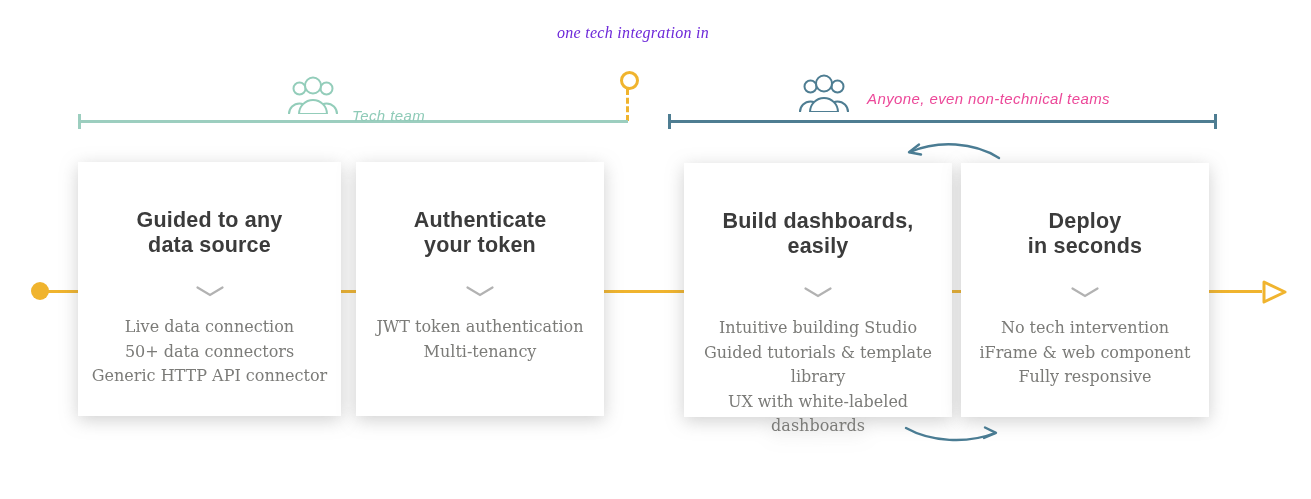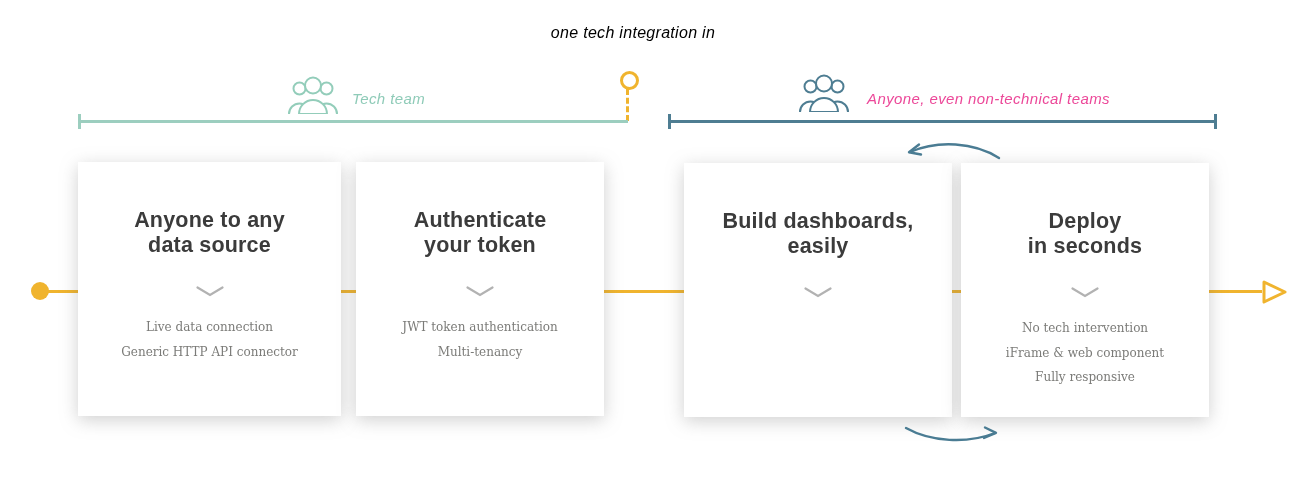--- a/index.html
+++ b/index.html
@@ -6,22 +6,22 @@
   #stage{
     position:relative;
     width:1311px;height:499px;
     background:#ffffff;
     overflow:hidden;
     font-family:"Liberation Sans",sans-serif;
   }
   
   .annotation{
     position:absolute;left:633px;top:22px;transform:translateX(-50%);
-    text-align:center;color:#000000;
-    font-family:Liberation Sans, sans-serif;font-style:italic;
+    text-align:center;color:#6d28d9;
+    font-family:Liberation Serif, serif;font-style:italic;
     font-size:16px;line-height:21px;letter-spacing:.3px;white-space:nowrap;
   }
   .yellow-ring{
     position:absolute;left:620px;top:71px;width:13px;height:13px;
     border:3px solid #F0B42E;border-radius:50%;background:#fff;
   }
   .yellow-dash{
     position:absolute;left:626px;top:89px;height:32px;width:0;
     border-left:3px dashed #F0B42E;
   }
@@ -29,21 +29,21 @@
   .phase-line{position:absolute;top:120px;height:3px;}
   .phase-line.teal{left:78px;width:550px;background:#9CCEBF;}
   .phase-line.steel{left:668px;width:549px;background:#4E7D92;}
   .tick{position:absolute;top:114px;width:3px;height:15px;}
   .tick.teal{background:#9CCEBF;left:78px;}
   .tick.steel-l{background:#4E7D92;left:668px;}
   .tick.steel-r{background:#4E7D92;left:1214px;}
   .phase-label{
     position:absolute;top:90px;font-style:italic;font-size:15px;letter-spacing:.4px;
   }
-  .phase-label.teal{left:352px;color:#8FCBB8;}
+  .phase-label.teal{left:352px;color:#8FCBB8;margin-top:17px;}
   .phase-label.steel{left:867px;color:#ec4899;}
   .team-icon{position:absolute;width:50px;height:38px;}
   .team-icon.teal{left:288px;top:76px;color:#93CDBA;}
   .team-icon.steel{left:799px;top:74px;color:#4E7D92;}
   
   .main-line{position:absolute;left:46px;top:290px;width:1216px;height:3px;background:#F0B42E;z-index:1;}
   .main-dot{position:absolute;left:31px;top:282px;width:18px;height:18px;border-radius:50%;background:#F0B42E;z-index:1;}
   .main-arrowhead{position:absolute;left:1261px;top:279px;z-index:1;}
   
   .card{position:absolute;top:162px;height:254px;z-index:2;filter:drop-shadow(0 4px 9px rgba(100,100,100,0.30));}
@@ -53,21 +53,21 @@
   }
   .card:nth-of-type(1) .card-inner{clip-path:polygon(1.6% 0.4%,50% 0%,99% 0.6%,100% 30%,98.6% 55%,99.6% 99.4%,52% 100%,0.6% 99.6%,1.6% 70%,0% 40%);}
   .card:nth-of-type(2) .card-inner{clip-path:polygon(0.6% 0.6%,48% 0%,99.4% 0.4%,98.4% 35%,100% 65%,98.8% 99.6%,50% 100%,1% 99.2%,0% 60%,1.4% 28%);}
   .card:nth-of-type(3) .card-inner{clip-path:polygon(1.2% 0.6%,52% 0%,99.6% 0.4%,98.4% 32%,99.8% 68%,98.6% 99.6%,48% 100%,1% 99.4%,1.8% 62%,0% 30%);}
   .card:nth-of-type(4) .card-inner{clip-path:polygon(0.8% 0.8%,50% 0%,99.2% 0.4%,100% 38%,98.2% 72%,99.4% 99.2%,50% 100%,0.8% 99.6%,0% 66%,1.6% 34%);}
   .card-title{
     font-size:21.5px;font-weight:700;color:#3B3B3B;line-height:25px;letter-spacing:.2px;
   }
   .card-chevron{display:block;margin:28px auto 0;}
   .card-items{list-style:none;margin:18px 0 0;padding:0;
-    font-family:"DejaVu Serif",serif;font-size:12px;line-height:24.5px;color:#7B7B78;}
+    font-family:"DejaVu Serif",serif;font-size:16px;line-height:24.5px;color:#7B7B78;}
   
   .loop-arrow{position:absolute;z-index:3;color:#4A7C93;}
   .loop-arrow.top{left:902px;top:137px;}
   .loop-arrow.bottom{left:903px;top:421px;}
 </style>
 </head>
 <body>
 
 <div id="stage">
 
@@ -104,28 +104,29 @@
 
   <div class="main-dot"></div>
   <div class="main-line"></div>
   <svg class="main-arrowhead" width="28" height="26" viewBox="0 0 28 26">
     <path d="M3 3 L24 13 L3 23 Z" fill="none" stroke="#F0B42E" stroke-width="3" stroke-linejoin="round"></path>
   </svg>
 
   <div class="card" style="left:78px;width:263px;">
     <div class="card-inner">
       <div class="card-title">
-        <div>Anyone to any</div>
+        <div>Guided to any</div>
         <div>data source</div>
       </div>
       <svg class="card-chevron" width="28" height="11" viewBox="0 0 28 11" fill="none" stroke="#B2B2B2" stroke-width="2.2" stroke-linecap="round">
           <path d="M1.5 1.5 L14 9 L26.5 1.5"></path>
         </svg>
       <ul class="card-items">
         <li>Live data connection</li>
+        <li>50+ data connectors</li>
         <li>Generic HTTP API connector</li>
       </ul>
     </div>
   </div>
 
   <div class="card" style="left:356px;width:248px;">
     <div class="card-inner">
       <div class="card-title">
         <div>Authenticate</div>
         <div>your token</div>
@@ -142,20 +143,25 @@
 
   <div class="card" style="left:684px;width:268px;top:163px;">
     <div class="card-inner">
       <div class="card-title">
         <div>Build dashboards,</div>
         <div>easily</div>
       </div>
       <svg class="card-chevron" width="28" height="11" viewBox="0 0 28 11" fill="none" stroke="#B2B2B2" stroke-width="2.2" stroke-linecap="round">
           <path d="M1.5 1.5 L14 9 L26.5 1.5"></path>
         </svg>
+      <ul class="card-items">
+        <li>Intuitive building Studio</li>
+        <li>Guided tutorials &amp; template library</li>
+        <li>UX with white-labeled dashboards</li>
+      </ul>
     </div>
   </div>
 
   <div class="card" style="left:961px;width:248px;top:163px;">
     <div class="card-inner">
       <div class="card-title">
         <div>Deploy</div>
         <div>in seconds</div>
       </div>
       <svg class="card-chevron" width="28" height="11" viewBox="0 0 28 11" fill="none" stroke="#B2B2B2" stroke-width="2.2" stroke-linecap="round">

